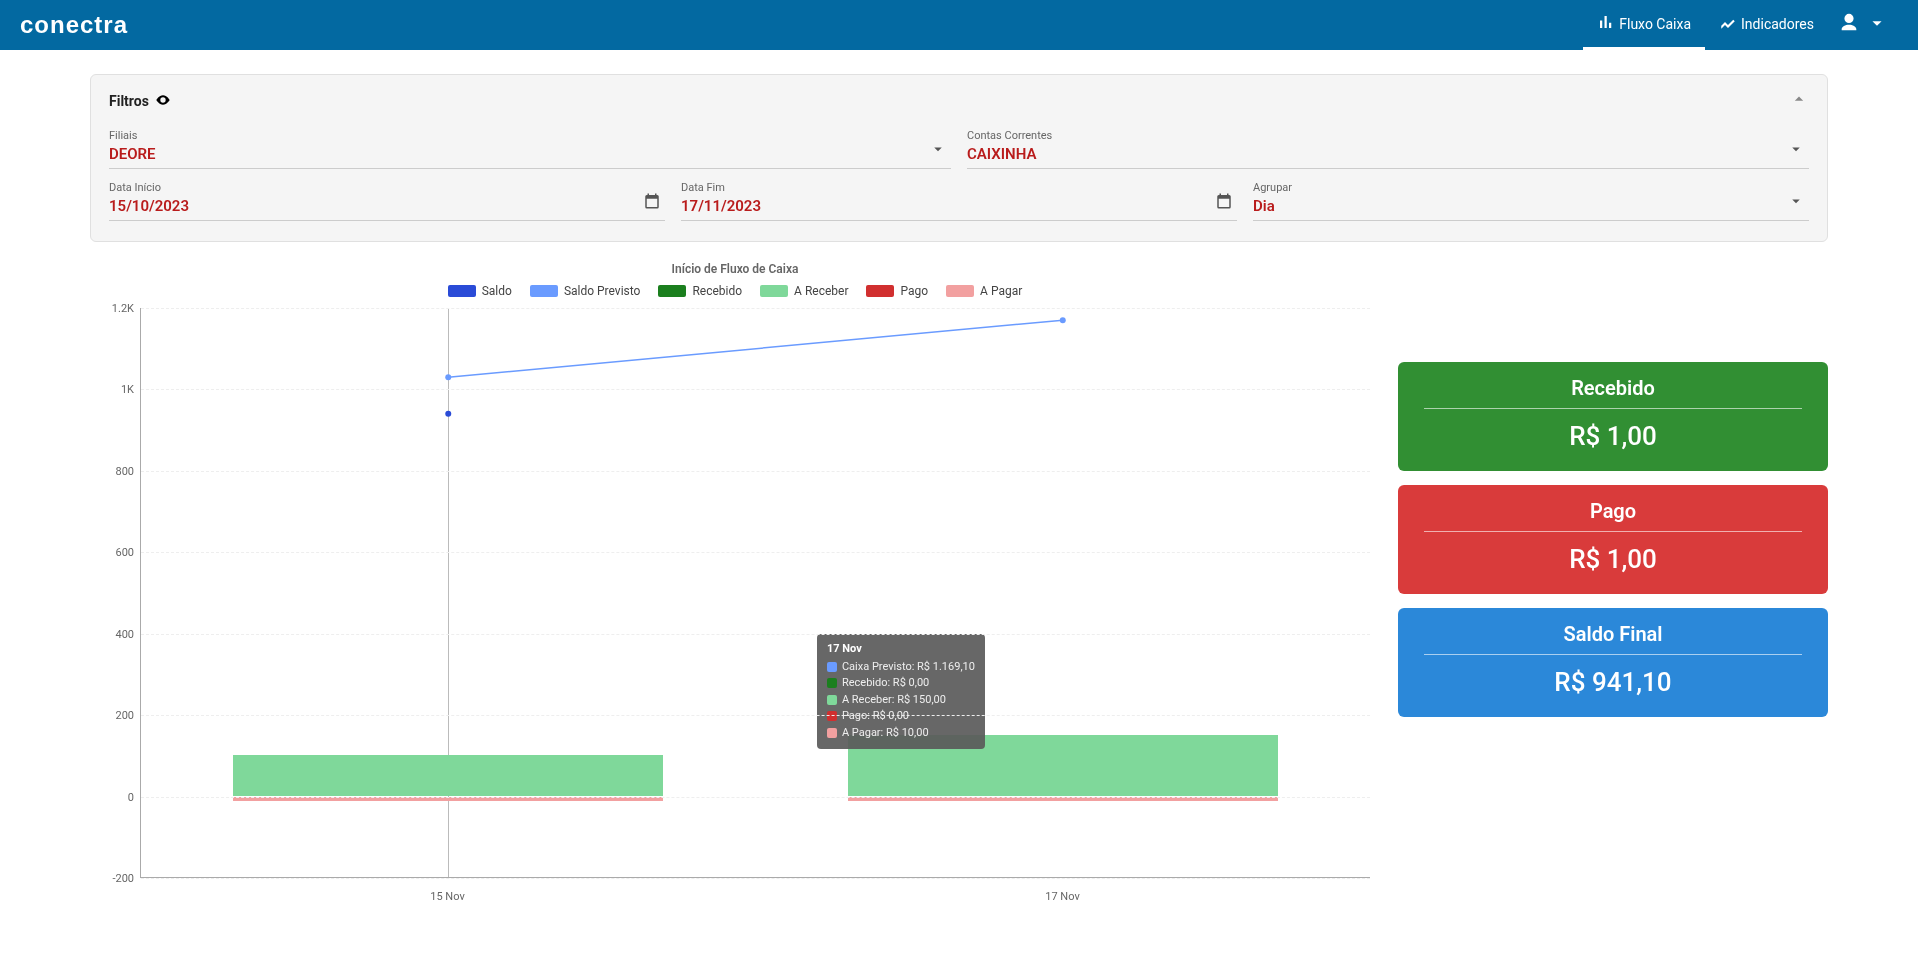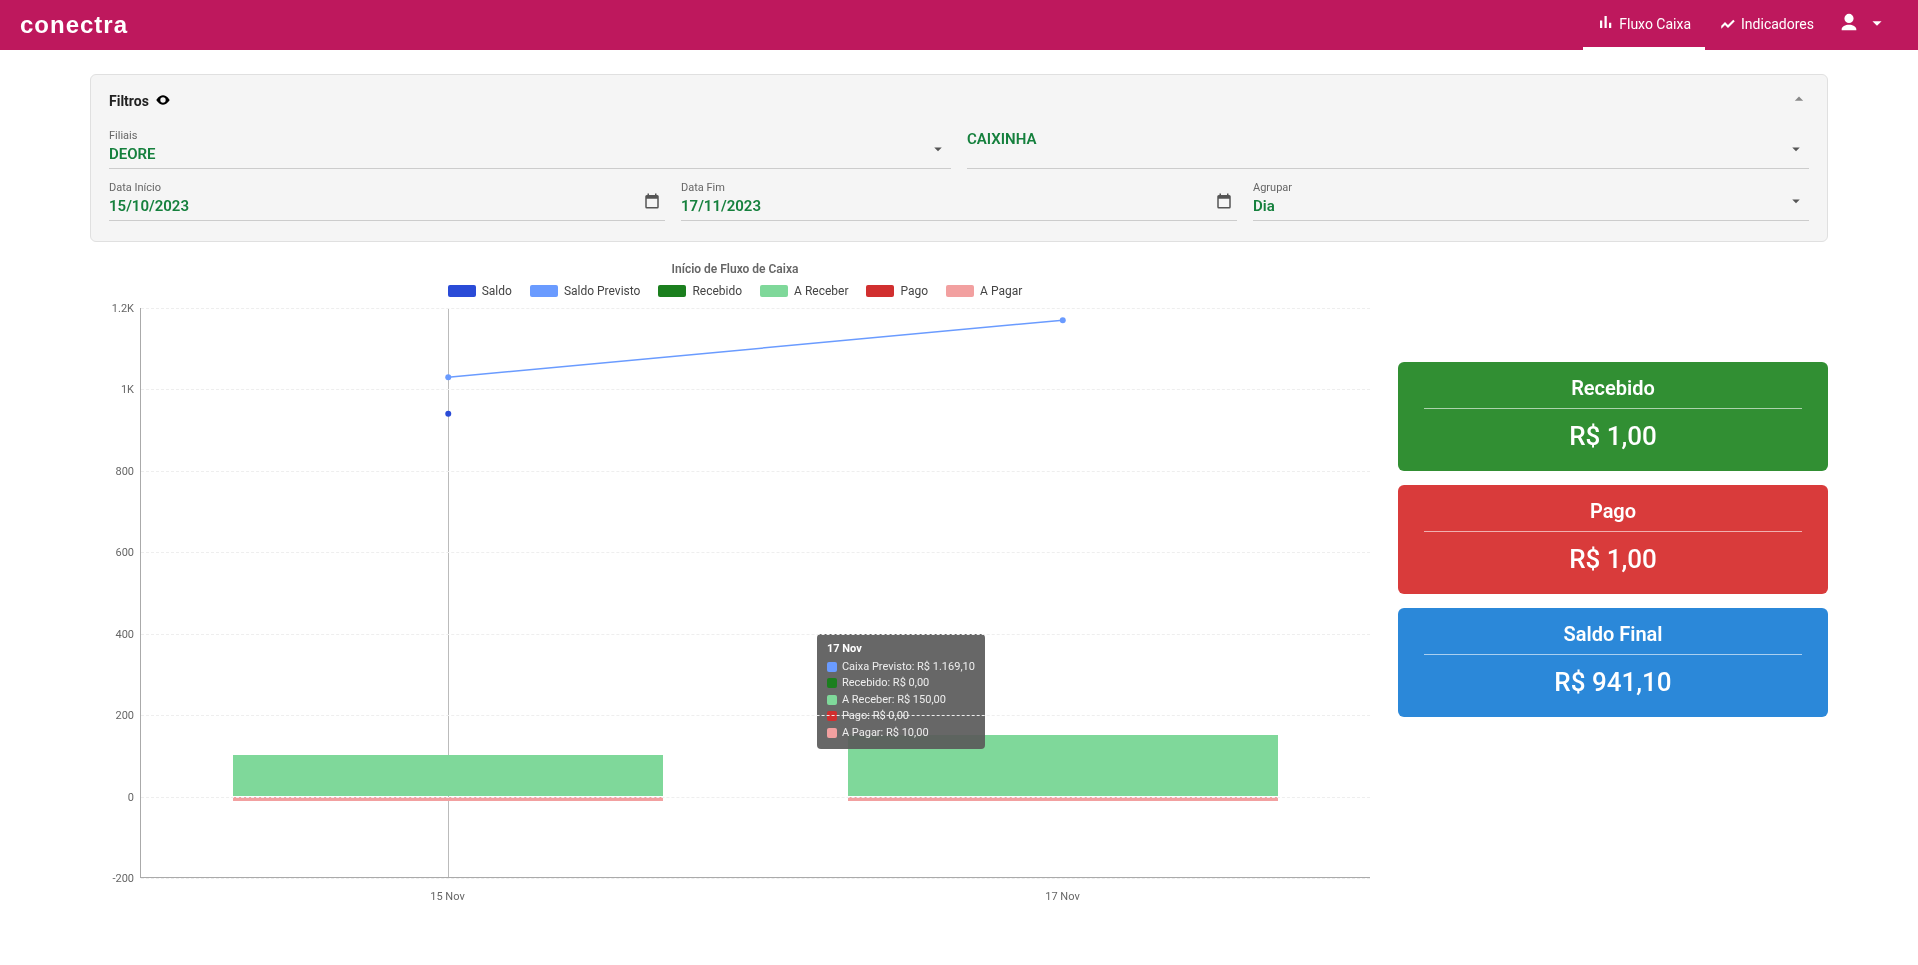--- a/index.html
+++ b/index.html
@@ -1,18 +1,18 @@
 <!DOCTYPE html>
 <html><head>
 <meta charset="utf-8">
 <style>
 * { box-sizing: border-box; margin: 0; padding: 0; }
 body { font-family: -apple-system, BlinkMacSystemFont, "Segoe UI", Roboto, Arial, sans-serif; background: #fff; color: #222; }
 .header {
-  background: #be185d;
+  background: #0369a1;
   height: 50px;
   display: flex;
   align-items: center;
   padding: 0 20px;
   color: #fff;
 }
 .logo { font-size: 24px; font-weight: 600; letter-spacing: 1px; font-family: Arial, sans-serif; }
 .spacer { flex: 1; }
 .nav-item {
   display: flex; align-items: center; gap: 4px;
@@ -34,21 +34,21 @@
   display: flex; align-items: center; justify-content: space-between;
   margin-bottom: 12px;
 }
 .filter-title { font-weight: 700; font-size: 14px; display: flex; align-items: center; gap: 6px; }
 .filter-title svg { width: 16px; height: 16px; }
 .collapse-btn { cursor: pointer; color: #888; }
 .collapse-btn svg { width: 20px; height: 20px; fill: #888; }
 .filter-row { display: flex; gap: 16px; margin-top: 8px; }
 .field { flex: 1; position: relative; border-bottom: 1px solid #ccc; padding: 4px 0 4px 0; min-height: 44px; }
 .field-label { font-size: 11px; color: #666; display: block; margin-bottom: 2px; }
-.field-value { font-size: 15px; font-weight: 600; color: #15803d; margin-top: 44px; }
+.field-value { font-size: 15px; font-weight: 600; color: #b91c1c; margin-top: 44px; }
 .field-icon { position: absolute; right: 4px; bottom: 6px; color: #555; }
 .field-icon svg { width: 18px; height: 18px; fill: #555; }
 .main-row { display: flex; gap: 18px; margin-top: 20px; }
 .chart-col { flex: 1; }
 .cards-col { width: 430px; display: flex; flex-direction: column; gap: 14px; padding-top: 100px; }
 .summary-card {
   border-radius: 6px; color: #fff; padding: 14px 26px 20px 26px; text-align: center;
 }
 .summary-card.green { background: #318f33; }
 .summary-card.red { background: #d93b3b; }
@@ -137,20 +137,21 @@
     </div>
     <div class="filter-row">
       <div class="field">
         <span class="field-label">Filiais</span>
         <span class="field-value">DEORE</span>
         <span class="field-icon"><svg viewBox="0 0 24 24">
               <path d="M7 10l5 5 5-5z"></path>
             </svg></span>
       </div>
       <div class="field">
+        <span class="field-label">Contas Correntes</span>
         <span class="field-value">CAIXINHA</span>
         <span class="field-icon"><svg viewBox="0 0 24 24">
               <path d="M7 10l5 5 5-5z"></path>
             </svg></span>
       </div>
     </div>
     <div class="filter-row">
       <div class="field" style="flex:1">
         <span class="field-label">Data Início</span>
         <span class="field-value">15/10/2023</span>

